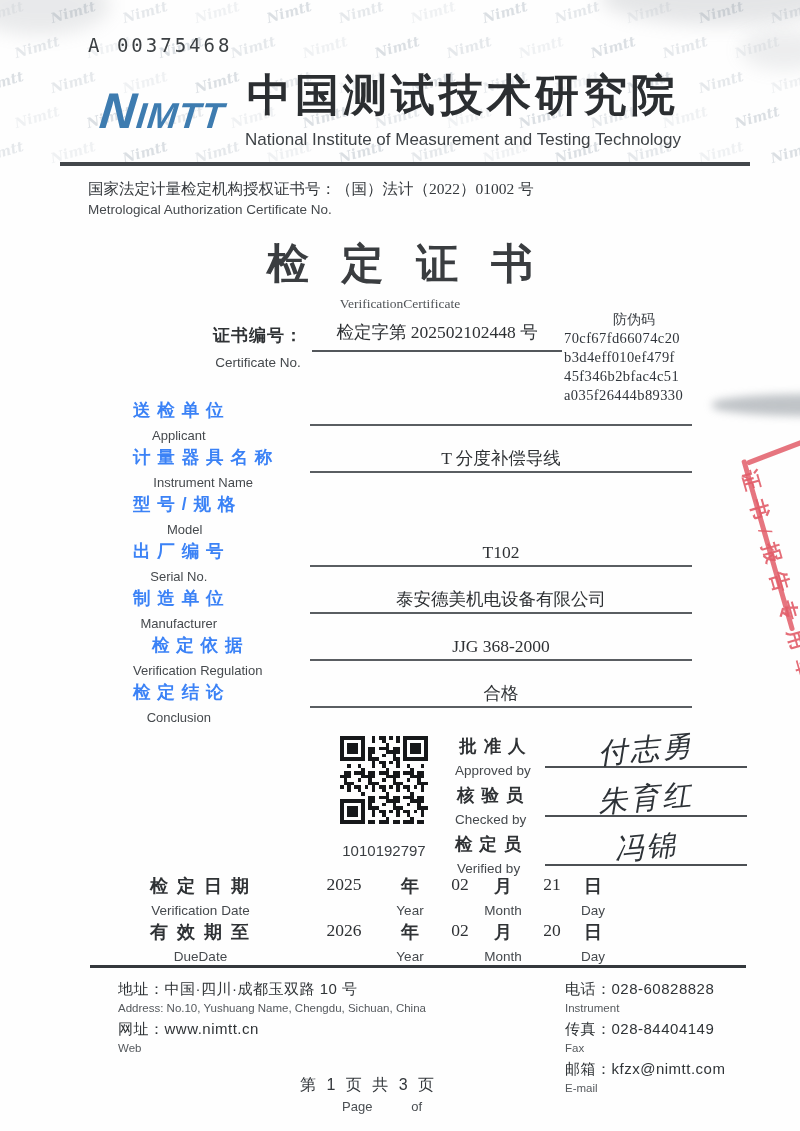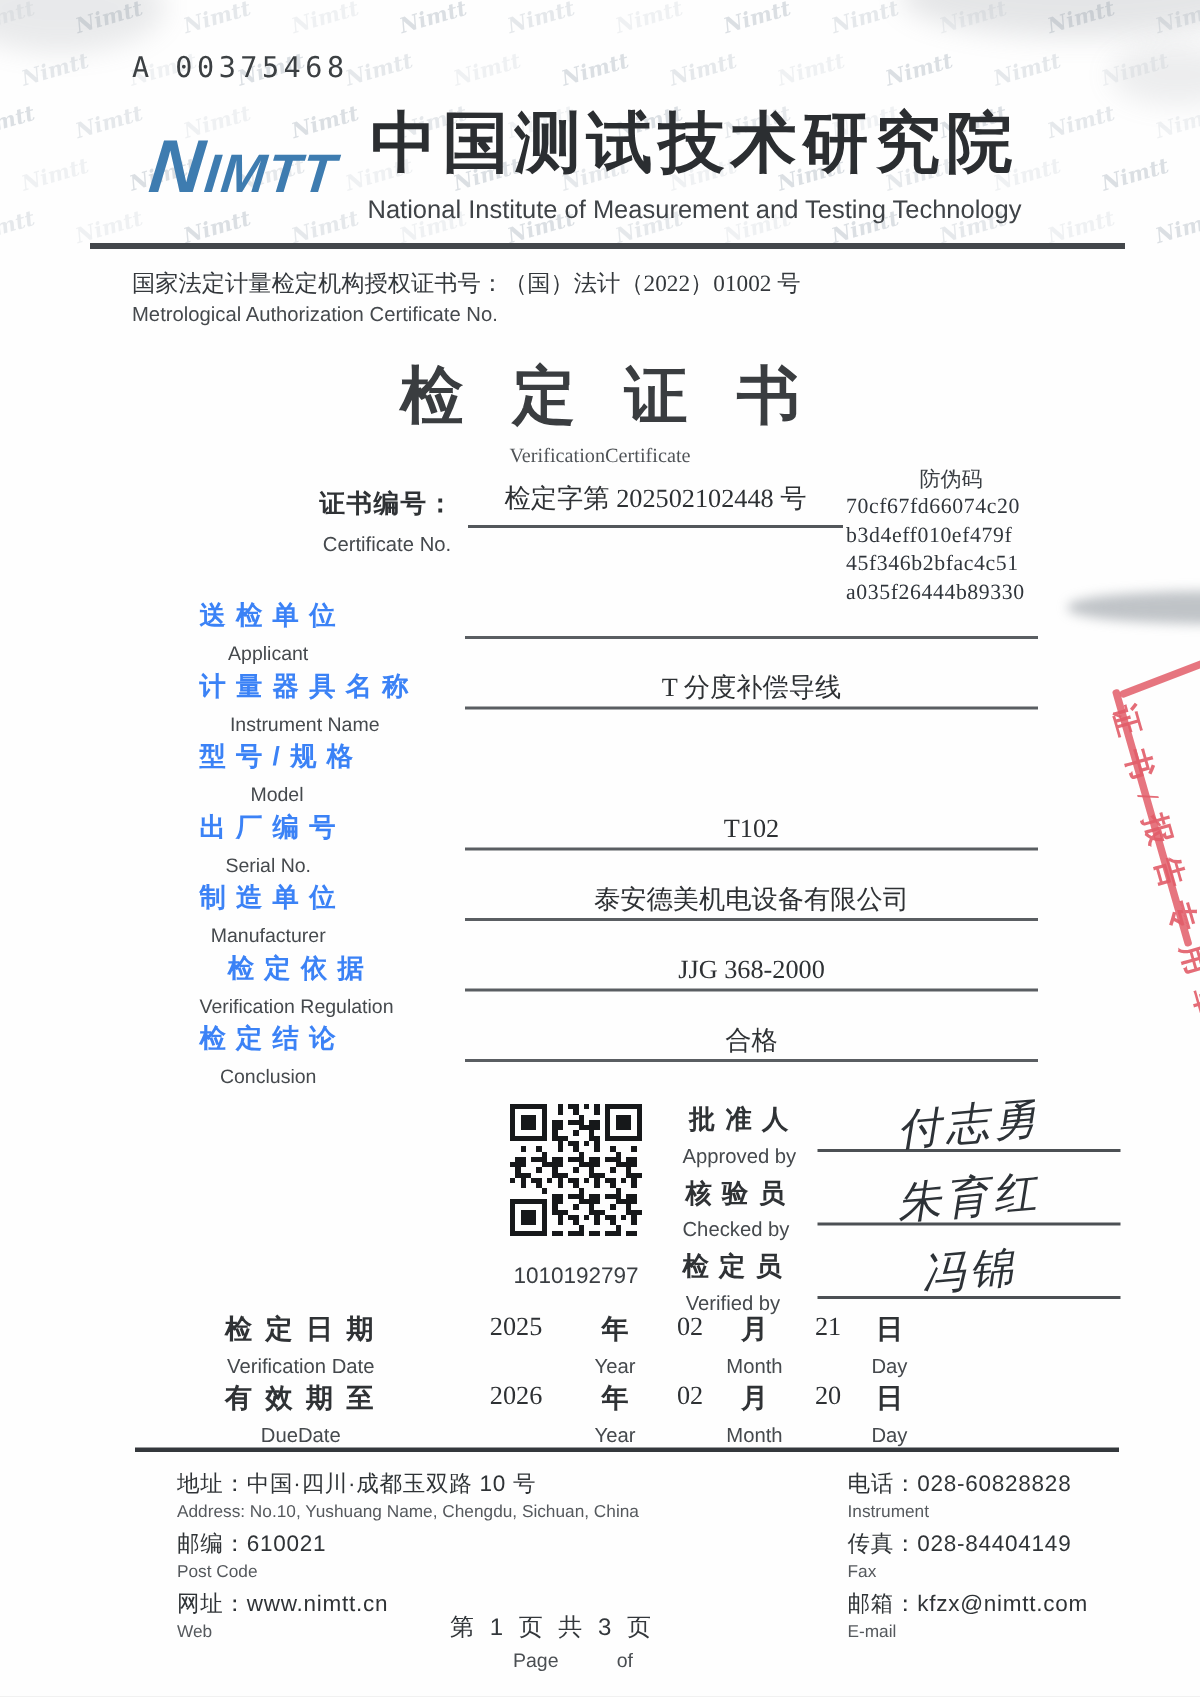--- a/index.html
+++ b/index.html
@@ -508,24 +508,20 @@
     </div>
   </div>
 
   <div class="rule-thin"></div>
   <div class="foot-left">
     <div class="fpair">
         <div class="zh">地址：中国·四川·成都玉双路 10 号</div>
         <div class="en">Address: No.10, Yushuang Name, Chengdu, Sichuan, China</div>
       </div>
     <div class="fpair">
-        <div class="zh">邮编：610021</div>
-        <div class="en">Post Code</div>
-      </div>
-    <div class="fpair">
         <div class="zh">网址：www.nimtt.cn</div>
         <div class="en">Web</div>
       </div>
   </div>
   <div class="foot-right">
     <div class="fpair">
         <div class="zh">电话：028-60828828</div>
         <div class="en">Instrument</div>
       </div>
     <div class="fpair">

